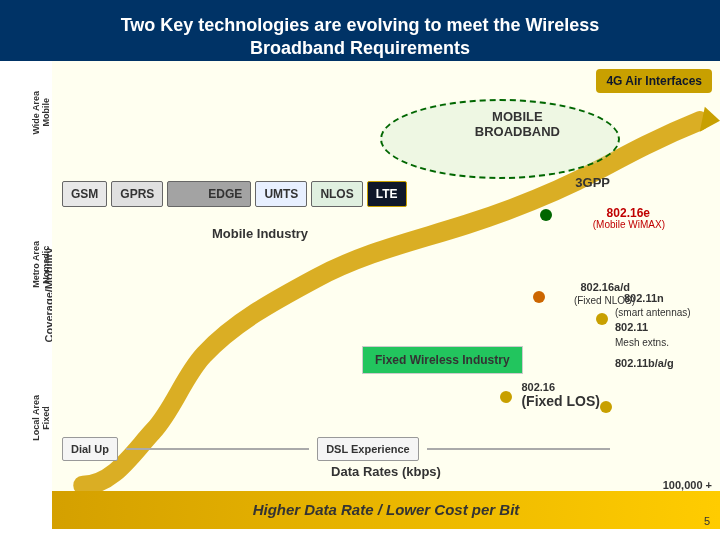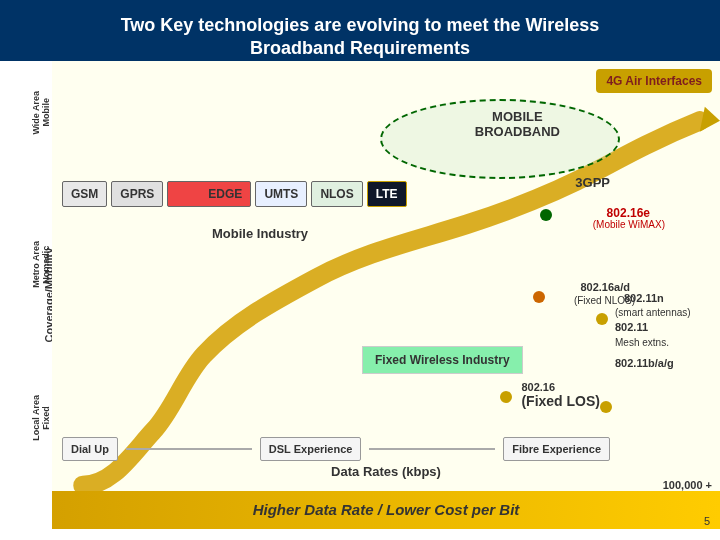--- a/index.html
+++ b/index.html
@@ -46,21 +46,21 @@
       position: relative;
       padding: 8px 10px 36px 0;
     }
 
     
     .badge-4g {
       position: absolute;
       top: 8px;
       right: 8px;
       background: #c8a000;
-      color: #7f1d1d;
+      color: #0f172a;
       font-size: 12px;
       font-weight: bold;
       padding: 5px 10px;
       border-radius: 4px;
       z-index: 10;
     }
 
     
     .mobile-broadband {
       position: absolute;
@@ -109,21 +109,21 @@
     }
 
     .tech-box.lte {
       background: #0f172a;
       color: white;
       border-color: #c8a000;
     }
 
     .tech-box.gsm { background: #e8e8e8; }
     .tech-box.gprs { background: #e0e0e0; }
-    .tech-box.edge { background: #ef4444; padding-left: 40px; }
+    .tech-box.edge { background: #a3a3a3; padding-left: 40px; }
     .tech-box.umts { background: #e8f0ff; }
     .tech-box.hspa { background: #e0f0e0; }
 
     
     .label-3gpp {
       position: absolute;
       top: 114px;
       right: 110px;
       font-size: 13px;
       font-weight: bold;
@@ -178,21 +178,21 @@
       font-size: 10px;
       color: #333;
       z-index: 10;
     }
 
     
     .fixed-wireless {
       position: absolute;
       top: 285px;
       left: 310px;
-      background: #86efac;
+      background: #22c55e;
       border: 1px solid #ccc;
       padding: 6px 12px;
       font-size: 12px;
       font-weight: bold;
       color: #333;
       z-index: 10;
     }
 
     
     .right-labels {
@@ -428,21 +428,20 @@
     </div>
 
     <div class="dot gold" style="top:252px;right:112px;"></div>
     <div class="dot gold" style="top:340px;right:108px;"></div>
 
     <div class="experience-row">
       <div class="exp-box">Dial Up</div>
       <div style="flex:1;height:2px;background:#aaa;"></div>
       <div class="exp-box">DSL Experience</div>
       <div style="flex:1;height:2px;background:#aaa;"></div>
-      <div class="exp-box">Fibre Experience</div>
     </div>
 
     <div class="data-rates">Data Rates (kbps)</div>
 
     <div class="label-100k">
       <span>100,000 +</span>
     </div>
 
     <div class="bottom-banner">
       <span class="bottom-banner-text">Higher Data Rate / Lower Cost per Bit</span>

